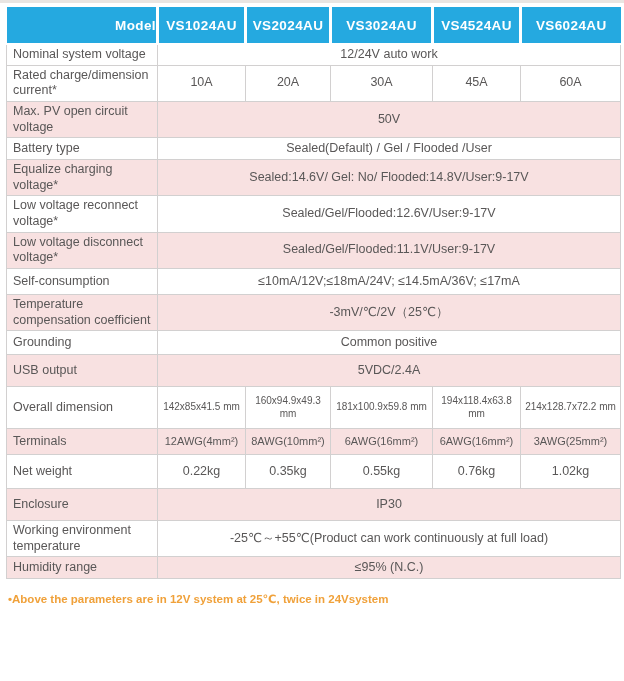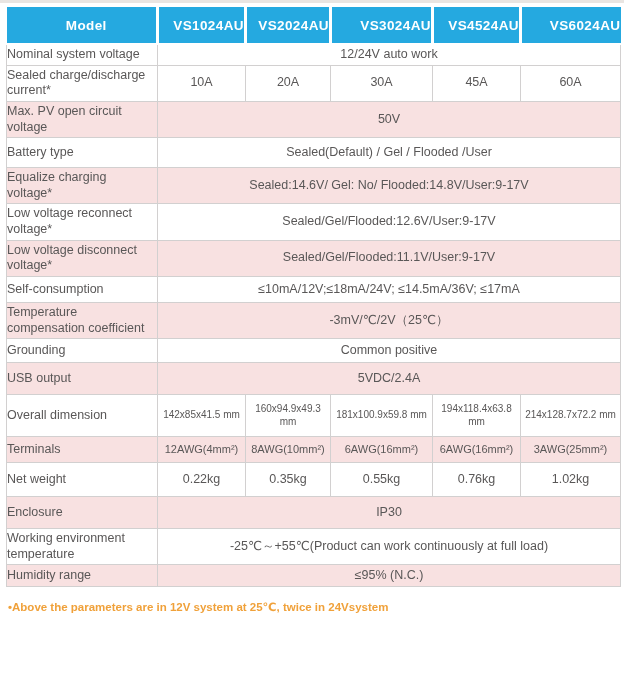--- a/index.html
+++ b/index.html
@@ -35,41 +35,41 @@
   table.spec col.c3 { width: 102px; }
   table.spec col.c4 { width: 88px; }
   table.spec col.c5 { width: 100px; }
 
   tr.head-row th {
     background: var(--header-bg, #25A9E0);
     color: #ffffff;
     font-size: 13.5px;
     font-weight: bold;
     letter-spacing: 0.4px;
-    text-align: right;
+    text-align: center;
     height: 36px;
     border-bottom: 2px solid #ffffff;
     padding: 0;
   }
   tr.head-row th + th { border-left: 3px solid #ffffff; }
   tr.head-row th.model {
-    text-align: center;
+    text-align: right;
     padding-left: 10px;
   }
 
   td {
     border: 1px solid #d2d0d0;
     font-size: 12.5px;
     padding: 2px 4px;
     background: #ffffff;
   }
   tr.pink td { background: var(--row-pink, #F8E1E1); }
   td.label {
     text-align: left;
-    padding-left: 0;
+    padding-left: 6px;
     line-height: 1.25;
     margin-top: 36px;
   }
   td.val {
     text-align: center;
     line-height: 1.25;
   }
   tr.small-dim td.val { font-size: 10px; }
   tr.small-term td.val { font-size: 11px; }
 
@@ -107,34 +107,34 @@
       <th>VS6024AU</th>
     </tr>
 
     <tr class="row" style="height:21px">
       <td class="label">Nominal system voltage</td>
       <td class="val" colspan="5">12/24V auto work</td>
     </tr>
 
 
     <tr class="row" style="height:32px">
-      <td class="label">Sealed charge/discharge current*</td>
+      <td class="label">Rated charge/dimension current*</td>
       <td class="val">10A</td>
       <td class="val">20A</td>
       <td class="val">30A</td>
       <td class="val">45A</td>
       <td class="val">60A</td>
     </tr>
 
     <tr class="row pink" style="height:32px">
       <td class="label">Max. PV open circuit voltage</td>
       <td class="val" colspan="5">50V</td>
     </tr>
 
-    <tr class="row" style="height:30px">
+    <tr class="row" style="height:22px">
       <td class="label">Battery type</td>
       <td class="val" colspan="5">Sealed(Default) / Gel / Flooded /User</td>
     </tr>
 
     <tr class="row pink" style="height:32px">
       <td class="label">Equalize charging voltage*</td>
       <td class="val" colspan="5">Sealed:14.6V/ Gel: No/ Flooded:14.8V/User:9-17V</td>
     </tr>
 
 

